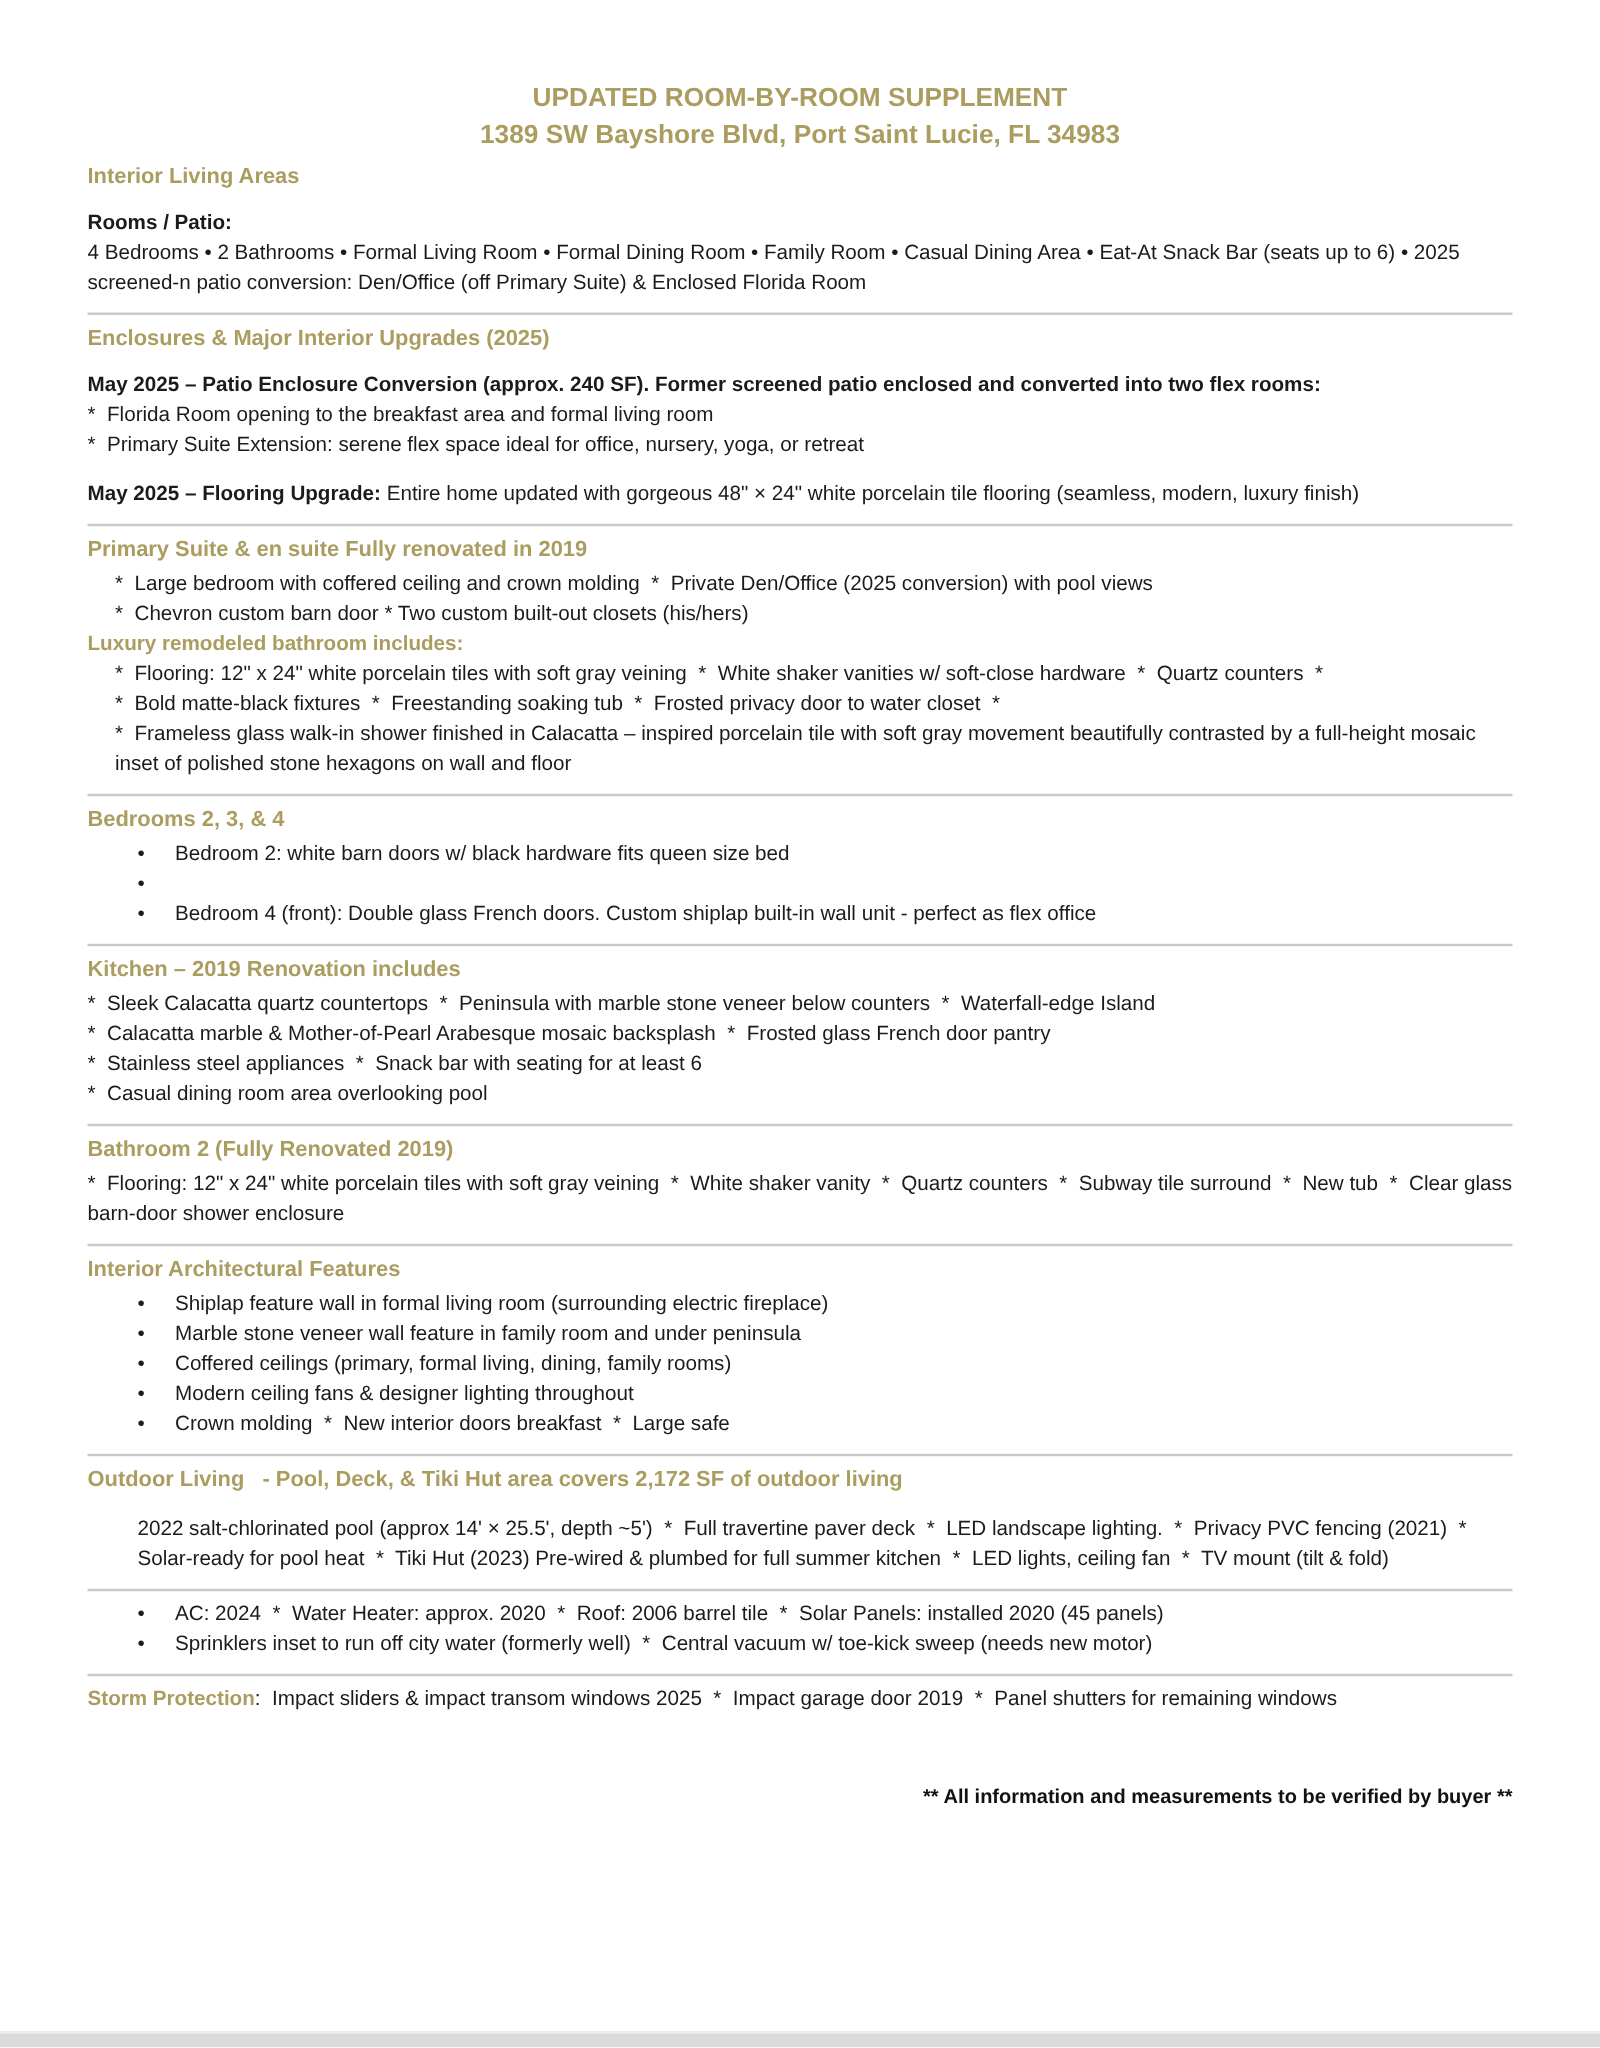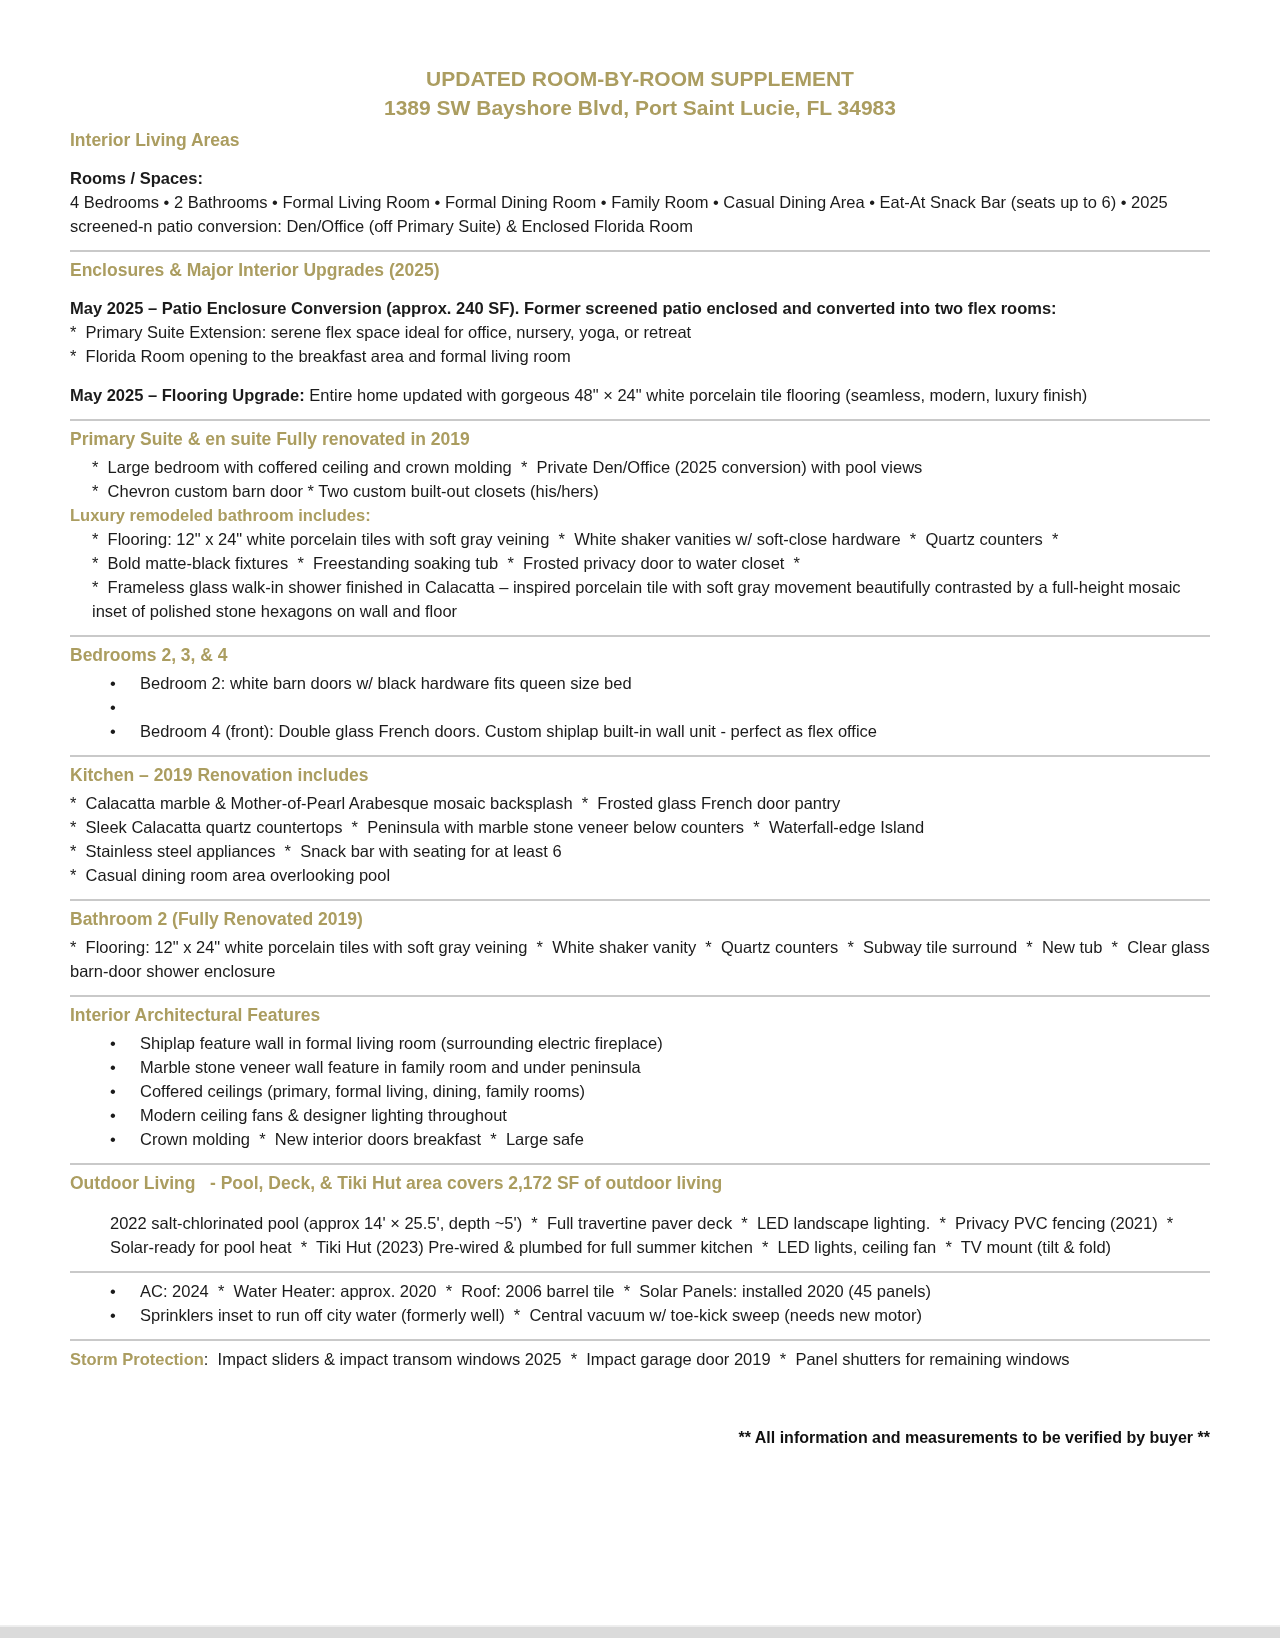--- a/index.html
+++ b/index.html
@@ -53,29 +53,29 @@
 </style>
 </head>
 <body>
 
 <div class="page">
   <h1 class="doc-title">UPDATED ROOM-BY-ROOM SUPPLEMENT</h1>
   <h2 class="doc-address">1389 SW Bayshore Blvd, Port Saint Lucie, FL 34983</h2>
   <main id="sections">
       <section class="doc-section">
         <h3 class="sec-heading">Interior Living Areas</h3>
-        <p class="b-bold">Rooms / Spaces:</p>
+        <p class="b-bold">Rooms / Patio:</p>
         <p class="b-text">4 Bedrooms • 2 Bathrooms • Formal Living Room • Formal Dining Room • Family Room • Casual Dining Area • Eat-At Snack Bar (seats up to 6) • 2025 screened-n patio conversion: Den/Office (off Primary Suite) &amp; Enclosed Florida Room</p>
       </section>
       <section class="doc-section">
         <div class="divider"></div>
         <h3 class="sec-heading">Enclosures &amp; Major Interior Upgrades (2025)</h3>
         <p class="b-bold">May 2025 – Patio Enclosure Conversion (approx. 240 SF). Former screened patio enclosed and converted into two flex rooms:</p>
+        <p class="b-star">*  Florida Room opening to the breakfast area and formal living room</p>
         <p class="b-star">*  Primary Suite Extension: serene flex space ideal for office, nursery, yoga, or retreat</p>
-        <p class="b-star">*  Florida Room opening to the breakfast area and formal living room</p>
         <p class="b-text mt"><span class="bold">May 2025 – Flooring Upgrade:</span><span class="txt"> Entire home updated with gorgeous 48" × 24" white porcelain tile flooring (seamless, modern, luxury finish)</span></p>
       </section>
       <section class="doc-section">
         <div class="divider"></div>
         <h3 class="sec-heading">Primary Suite &amp; en suite Fully renovated in 2019</h3>
         <p class="b-star indent">*  Large bedroom with coffered ceiling and crown molding  *  Private Den/Office (2025 conversion) with pool views</p>
         <p class="b-star indent">*  Chevron custom barn door * Two custom built-out closets (his/hers)</p>
         <p class="b-subhead">Luxury remodeled bathroom includes:</p>
         <p class="b-star indent">*  Flooring: 12" x 24" white porcelain tiles with soft gray veining  *  White shaker vanities w/ soft-close hardware  *  Quartz counters  *</p>
         <p class="b-star indent">*  Bold matte-black fixtures  *  Freestanding soaking tub  *  Frosted privacy door to water closet  *</p>
@@ -84,22 +84,22 @@
       <section class="doc-section">
         <div class="divider"></div>
         <h3 class="sec-heading">Bedrooms 2, 3, &amp; 4</h3>
         <p class="b-bullet"><span class="dot">•</span><span class="txt">Bedroom 2: white barn doors w/ black hardware fits queen size bed</span></p>
         <p class="b-bullet"><span class="dot">•</span></p>
         <p class="b-bullet"><span class="dot">•</span><span class="txt">Bedroom 4 (front): Double glass French doors. Custom shiplap built-in wall unit - perfect as flex office</span></p>
       </section>
       <section class="doc-section">
         <div class="divider"></div>
         <h3 class="sec-heading">Kitchen – 2019 Renovation includes</h3>
+        <p class="b-star">*  Sleek Calacatta quartz countertops  *  Peninsula with marble stone veneer below counters  *  Waterfall-edge Island</p>
         <p class="b-star">*  Calacatta marble &amp; Mother-of-Pearl Arabesque mosaic backsplash  *  Frosted glass French door pantry</p>
-        <p class="b-star">*  Sleek Calacatta quartz countertops  *  Peninsula with marble stone veneer below counters  *  Waterfall-edge Island</p>
         <p class="b-star">*  Stainless steel appliances  *  Snack bar with seating for at least 6</p>
         <p class="b-star">*  Casual dining room area overlooking pool</p>
       </section>
       <section class="doc-section">
         <div class="divider"></div>
         <h3 class="sec-heading">Bathroom 2 (Fully Renovated 2019)</h3>
         <p class="b-star">*  Flooring: 12" x 24" white porcelain tiles with soft gray veining  *  White shaker vanity  *  Quartz counters  *  Subway tile surround  *  New tub  *  Clear glass barn-door shower enclosure</p>
       </section>
       <section class="doc-section">
         <div class="divider"></div>

